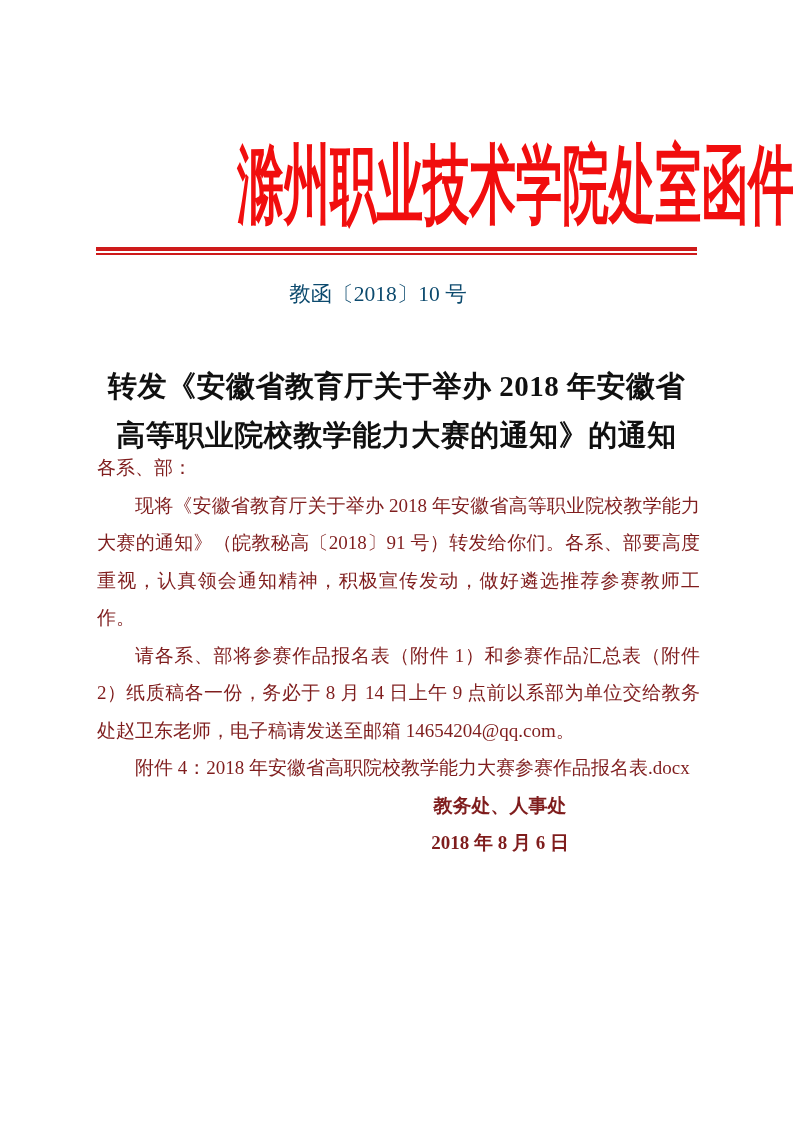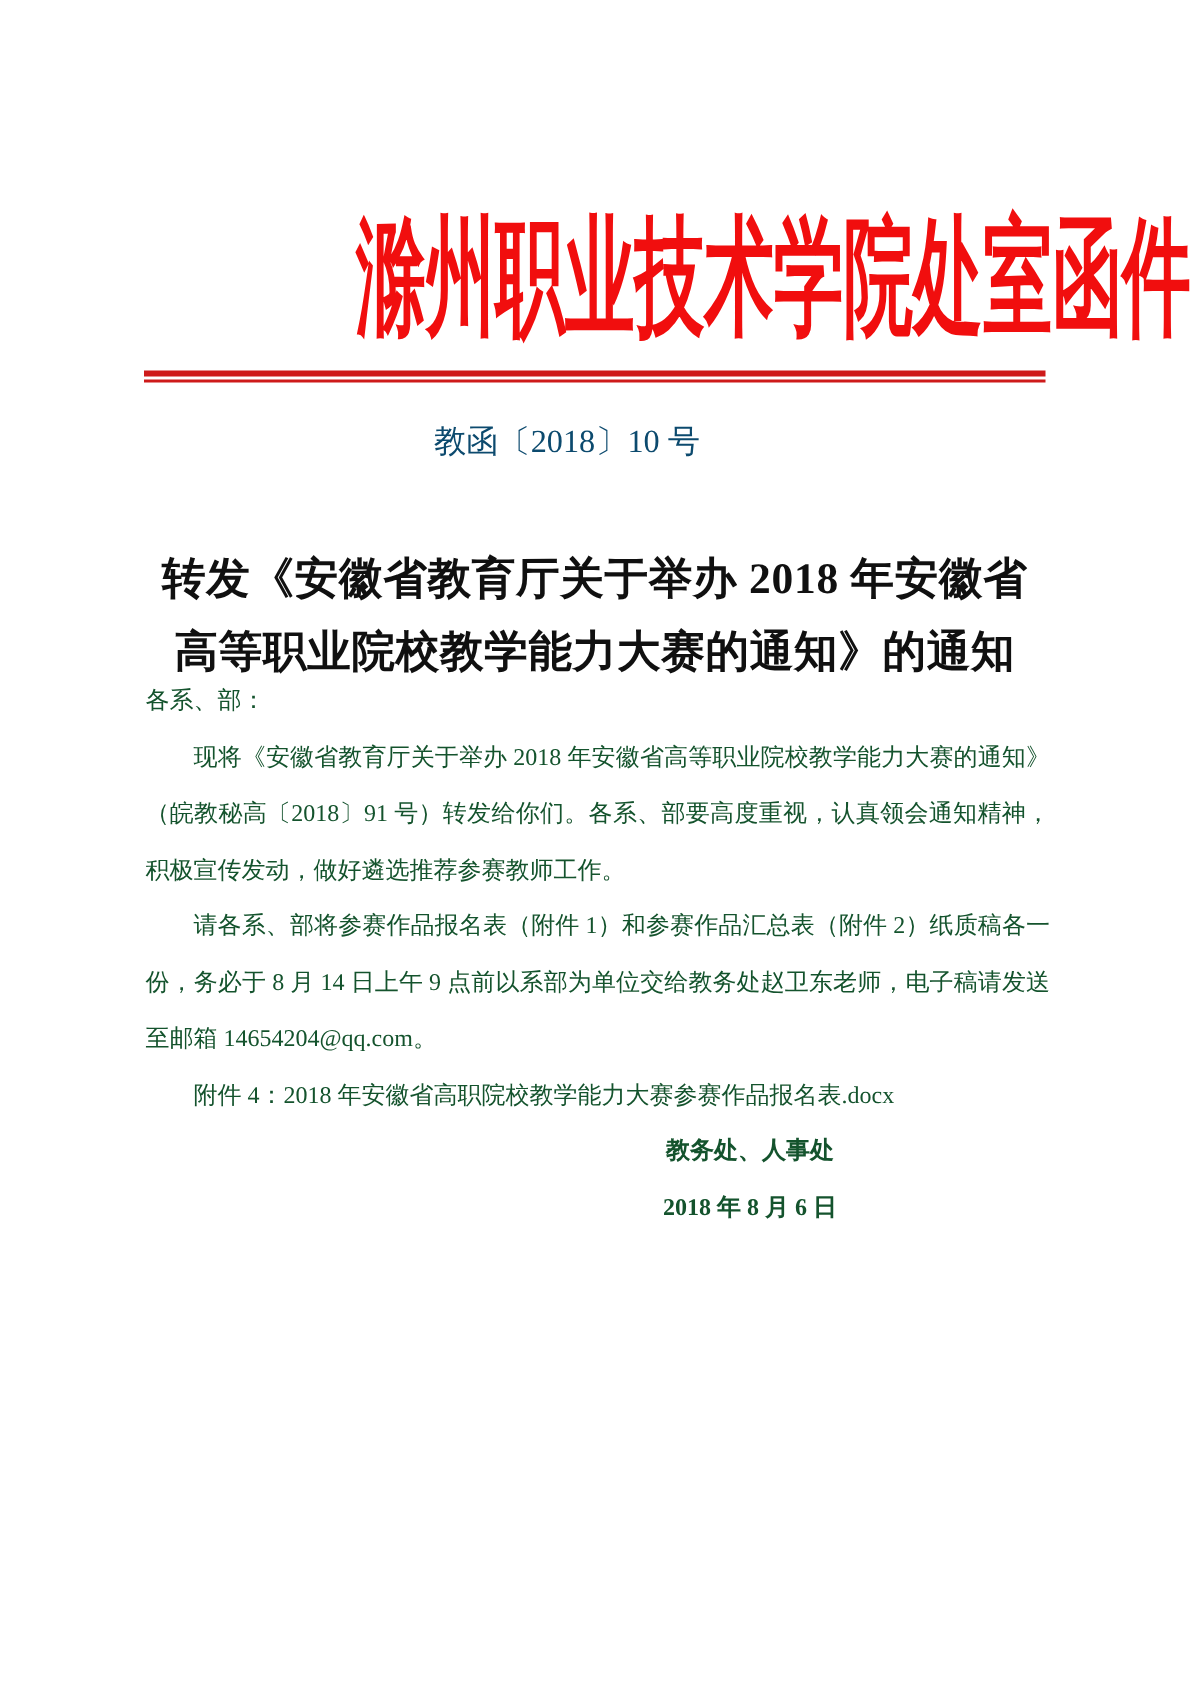--- a/index.html
+++ b/index.html
@@ -55,23 +55,23 @@
     font-size: 29px; line-height: 49px;
     font-weight: 700;
     color: #101010;
     letter-spacing: 0.5px;
     margin-top: 44px;
   }
   .doc-title div { white-space: nowrap; }
 
   .body {
     position: absolute; top: 449px; left: 97px; width: 603px;
-    font-size: 16px; line-height: 37.5px;
+    font-size: 19px; line-height: 37.5px;
     text-align: justify;
-    color: #14532d;
+    color: #7f1d1d;
   }
   .body p, .body .salutation { margin: 0; padding: 0; }
   .para { text-indent: 2em; }
 
   .signature {
     width: 340px; margin-left: 233px;
     text-align: center; text-indent: 0; font-weight: bold;
   }
 </style>
 </head>

